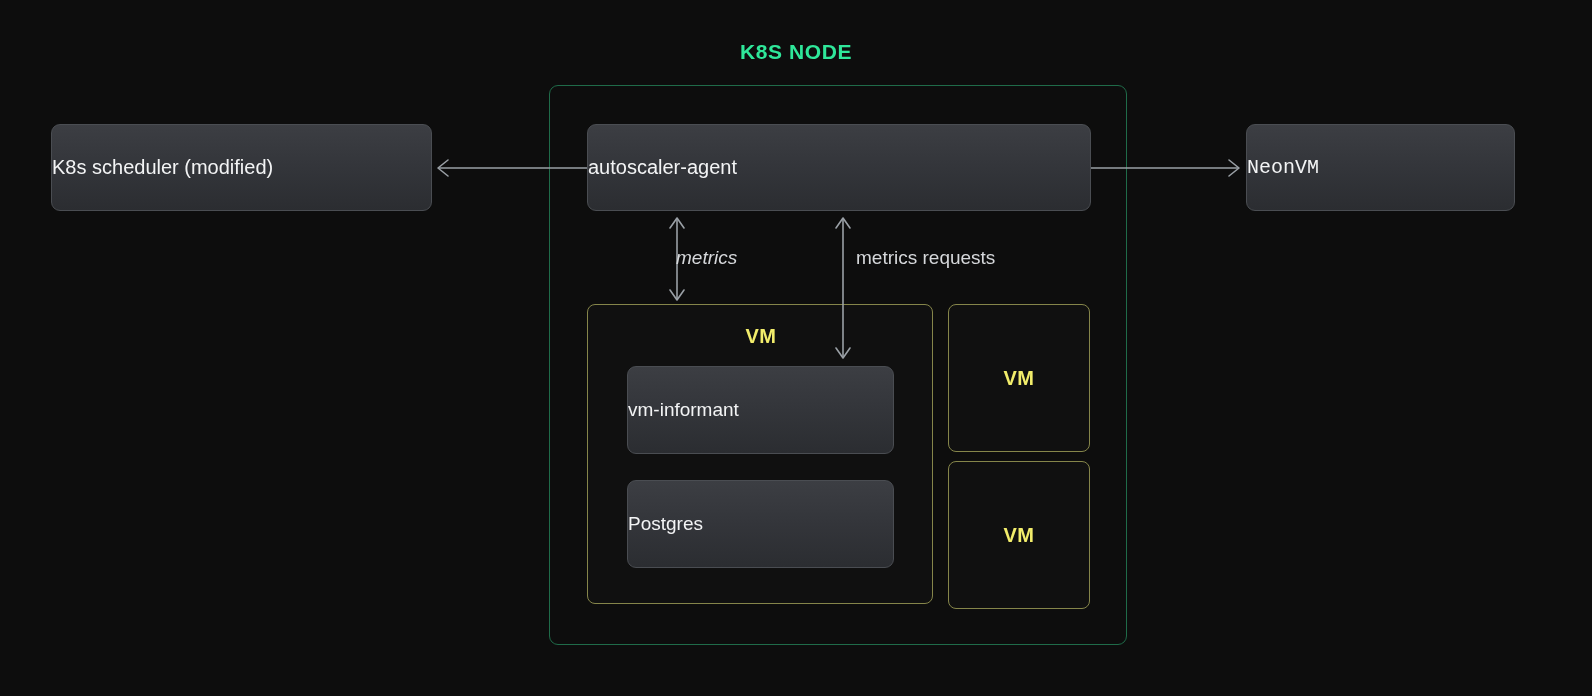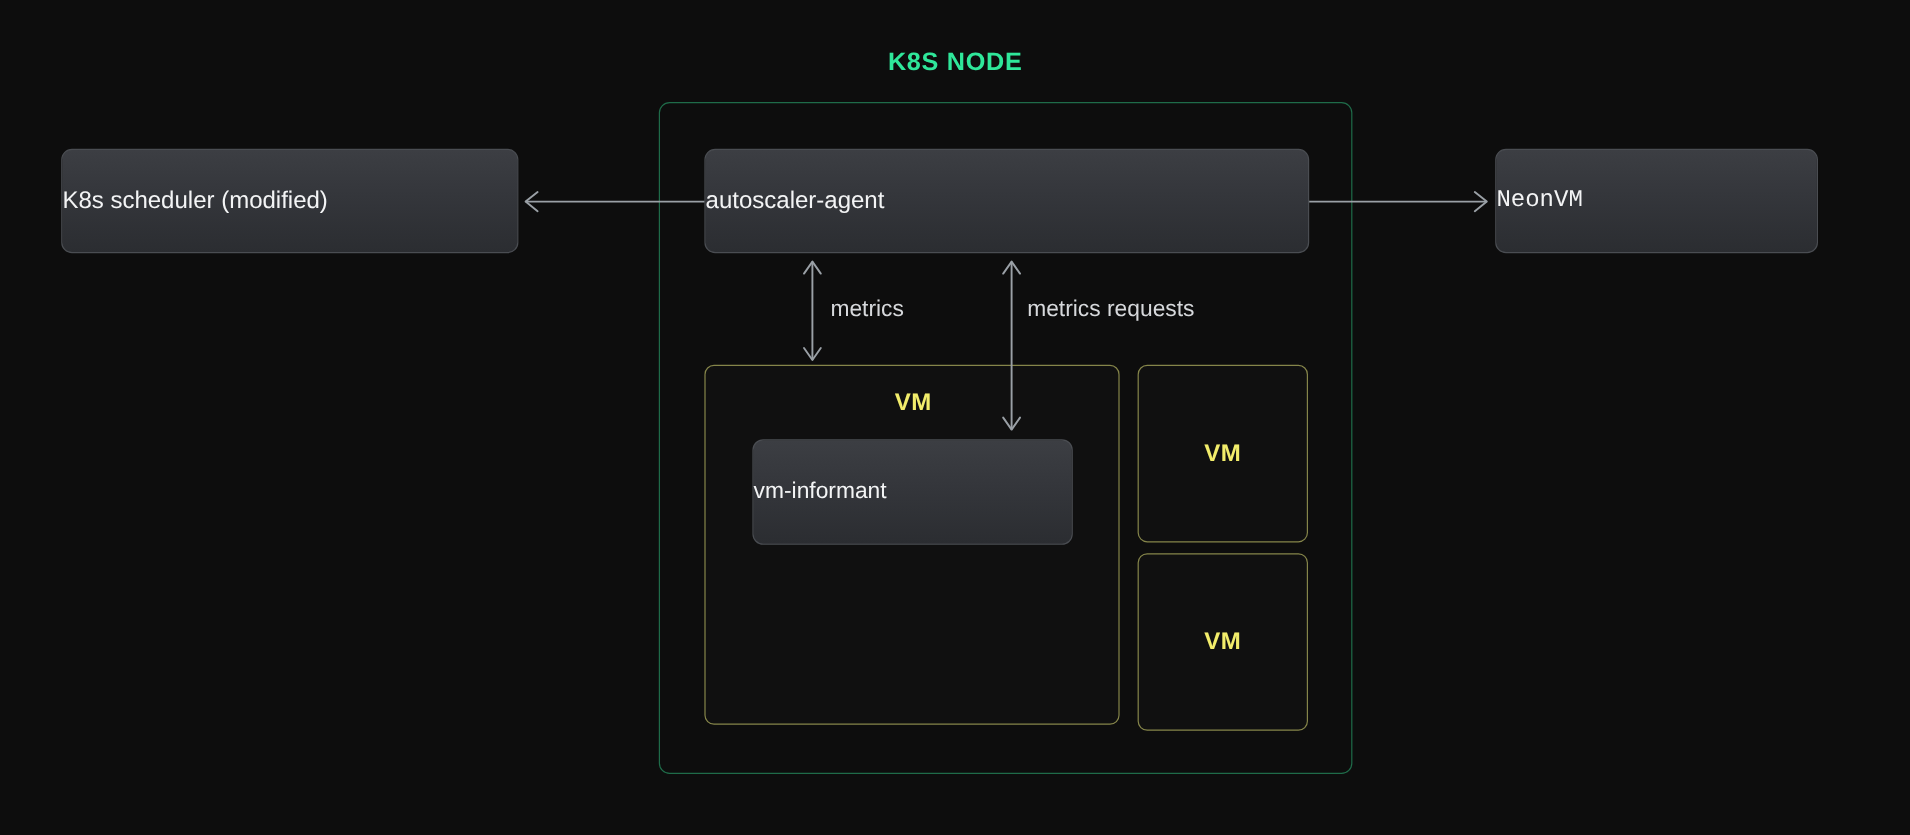--- a/index.html
+++ b/index.html
@@ -120,21 +120,21 @@
   #arrow-metrics-svg  { left: 660px; top: 210px; width: 36px; height: 100px; }
   #arrow-scaling-svg  { left: 826px; top: 210px; width: 36px; height: 158px; }
 
   
   .edge-label {
     position: absolute;
     color: #d6d8db;
     font-size: 19px;
     white-space: nowrap;
   }
-  #metrics-label { left: 692px; top: 247px; }
+  #metrics-label { left: 676px; top: 247px; font-style: italic; }
   #scaling-label { left: 856px; top: 247px; }
 </style>
 </head>
 <body>
 
 <div id="canvas">
 
   <div class="node-title">K8S NODE</div>
 
   <div class="node-box"></div>
@@ -152,20 +152,23 @@
   </div>
 
   <div class="vm-box" id="vm-main">
     <div class="vm-label" id="vm-main-label">VM</div>
   </div>
 
   <div class="grey-box small" id="informant-box">
     <span>vm-informant</span>
   </div>
 
+  <div class="grey-box small" id="postgres-box">
+    <span>Postgres</span>
+  </div>
 
   <div class="vm-box" id="vm-right-1">
     <span class="vm-label">VM</span>
   </div>
   <div class="vm-box" id="vm-right-2">
     <span class="vm-label">VM</span>
   </div>
 
   <svg class="arrow-svg" id="arrow-left-svg">
     <line class="arrow-line" x1="155" y1="28" x2="6" y2="28"></line>

